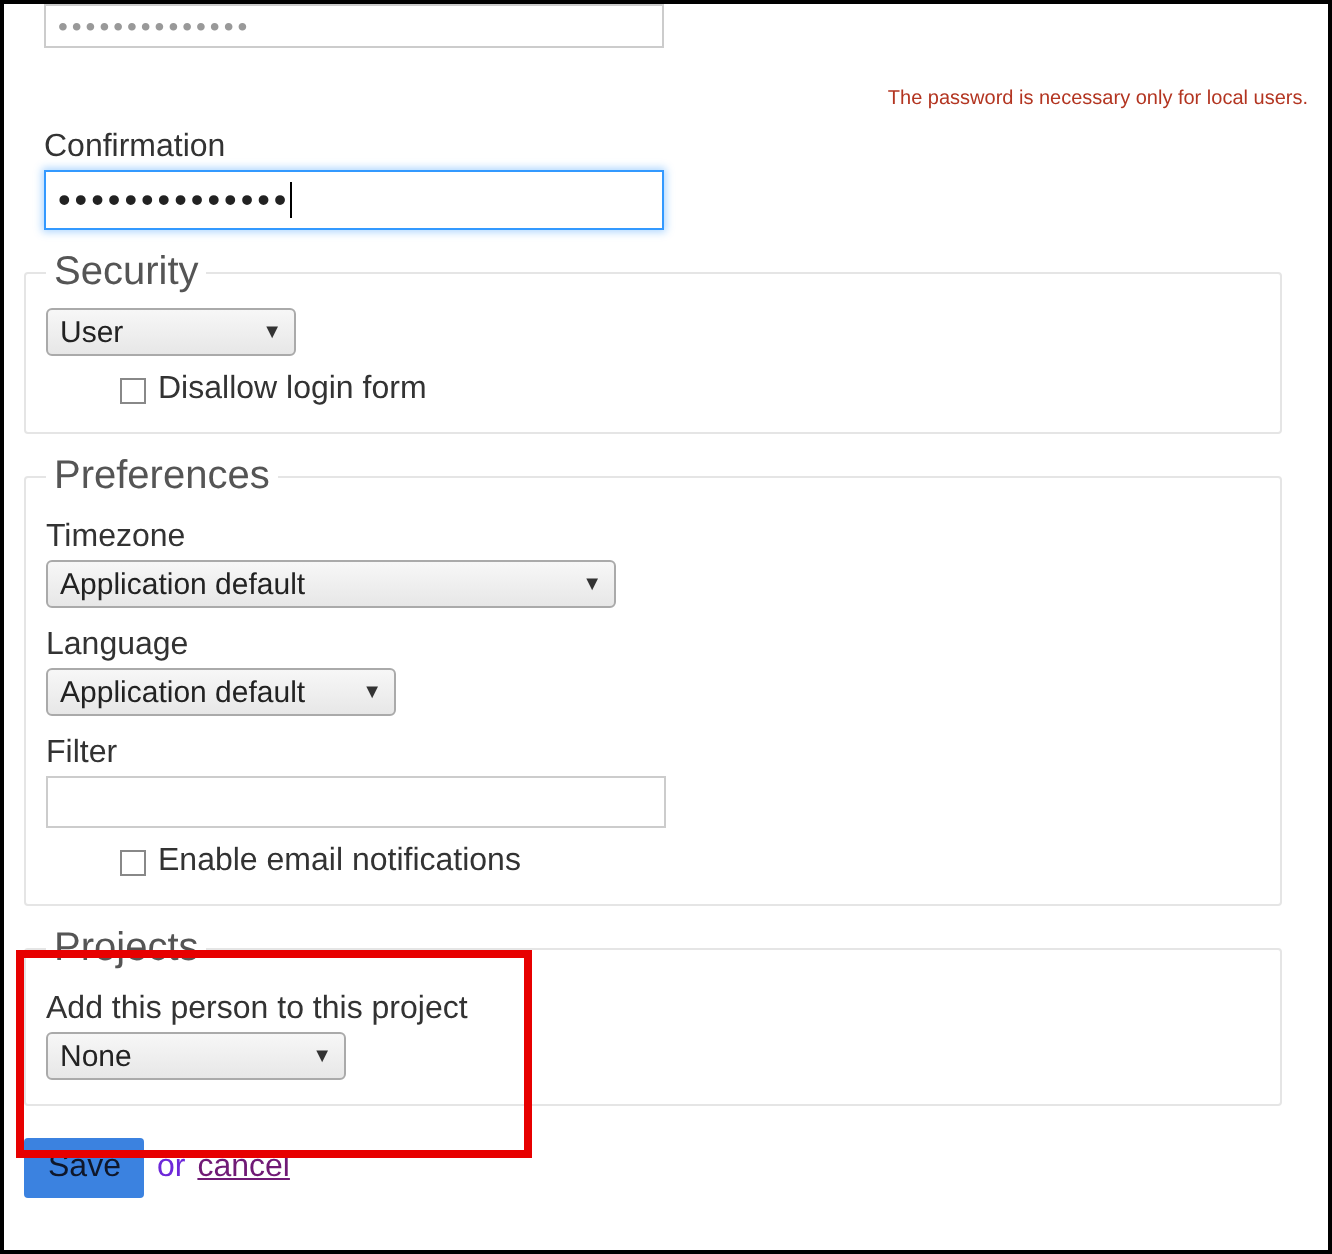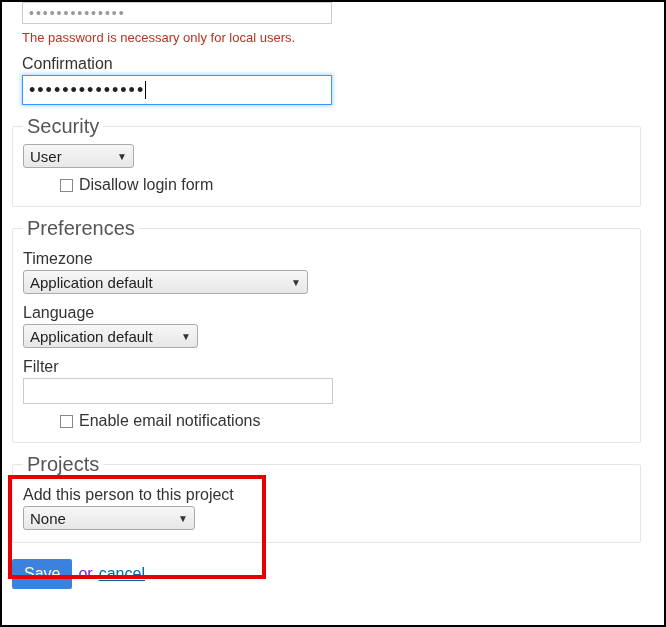--- a/index.html
+++ b/index.html
@@ -30,23 +30,24 @@
     font-size: 14px;
     letter-spacing: 2px;
     color: #999;
     box-sizing: border-box;
     display: flex;
     align-items: center;
     background: #fff;
     overflow: hidden;
   }
   .helper-text {
-    font-size: 13px;
+    font-size: 10px;
     color: #b33521;
-    margin-top: 6px;
+    margin-top: 20px;
+    text-align: right;
   }
   .label {
     font-size: 16px;
     color: #333;
     margin-top: 10px;
     margin-bottom: 2px;
   }
   .conf-box {
     width: 310px;
     height: 30px;
@@ -128,31 +129,31 @@
   }
   .actions {
     margin-top: 16px;
     display: flex;
     align-items: center;
     gap: 6px;
     font-size: 16px;
   }
   .btn-save {
     background: #3b82e0;
-    color: #fef9c3;
+    color: #0f172a;
     border: none;
     padding: 6px 12px;
     font-size: 16px;
     border-radius: 2px;
   }
   .or-text {
     color: #6d28d9;
   }
   .link {
-    color: #0369a1;
+    color: #701a75;
     text-decoration: underline;
   }
 </style>
 </head>
 <body>
 
 <div class="page">
 
   <div class="indent">
     <div class="pwd-box">
@@ -162,21 +163,21 @@
 
     <div class="label">Confirmation</div>
     <div class="conf-box">
       <span>••••••••••••••</span>
         <span class="caret"></span>
     </div>
   </div>
 
   <fieldset>
     <legend>Security</legend>
-    <div class="select" style="width:111px">
+    <div class="select" style="width:125px">
       <span>User</span>
       <span class="arrow">▼</span>
     </div>
     <div class="checkbox-row">
       <span class="checkbox"></span>
       <span>Disallow login form</span>
     </div>
   </fieldset>
 
   <fieldset>
@@ -199,21 +200,21 @@
 
     <div class="checkbox-row">
       <span class="checkbox"></span>
       <span>Enable email notifications</span>
     </div>
   </fieldset>
 
   <fieldset>
     <legend>Projects</legend>
     <div class="label" style="margin-top:4px">Add this person to this project</div>
-    <div class="select" style="width:172px">
+    <div class="select" style="width:150px">
       <span>None</span>
       <span class="arrow">▼</span>
     </div>
   </fieldset>
 
   <div class="highlight-box" style="left:6px; top:473px; width:250px; height:96px;"></div>
 
   <div class="actions">
     <div class="btn-save">Save</div>
     <span class="or-text">or</span>

